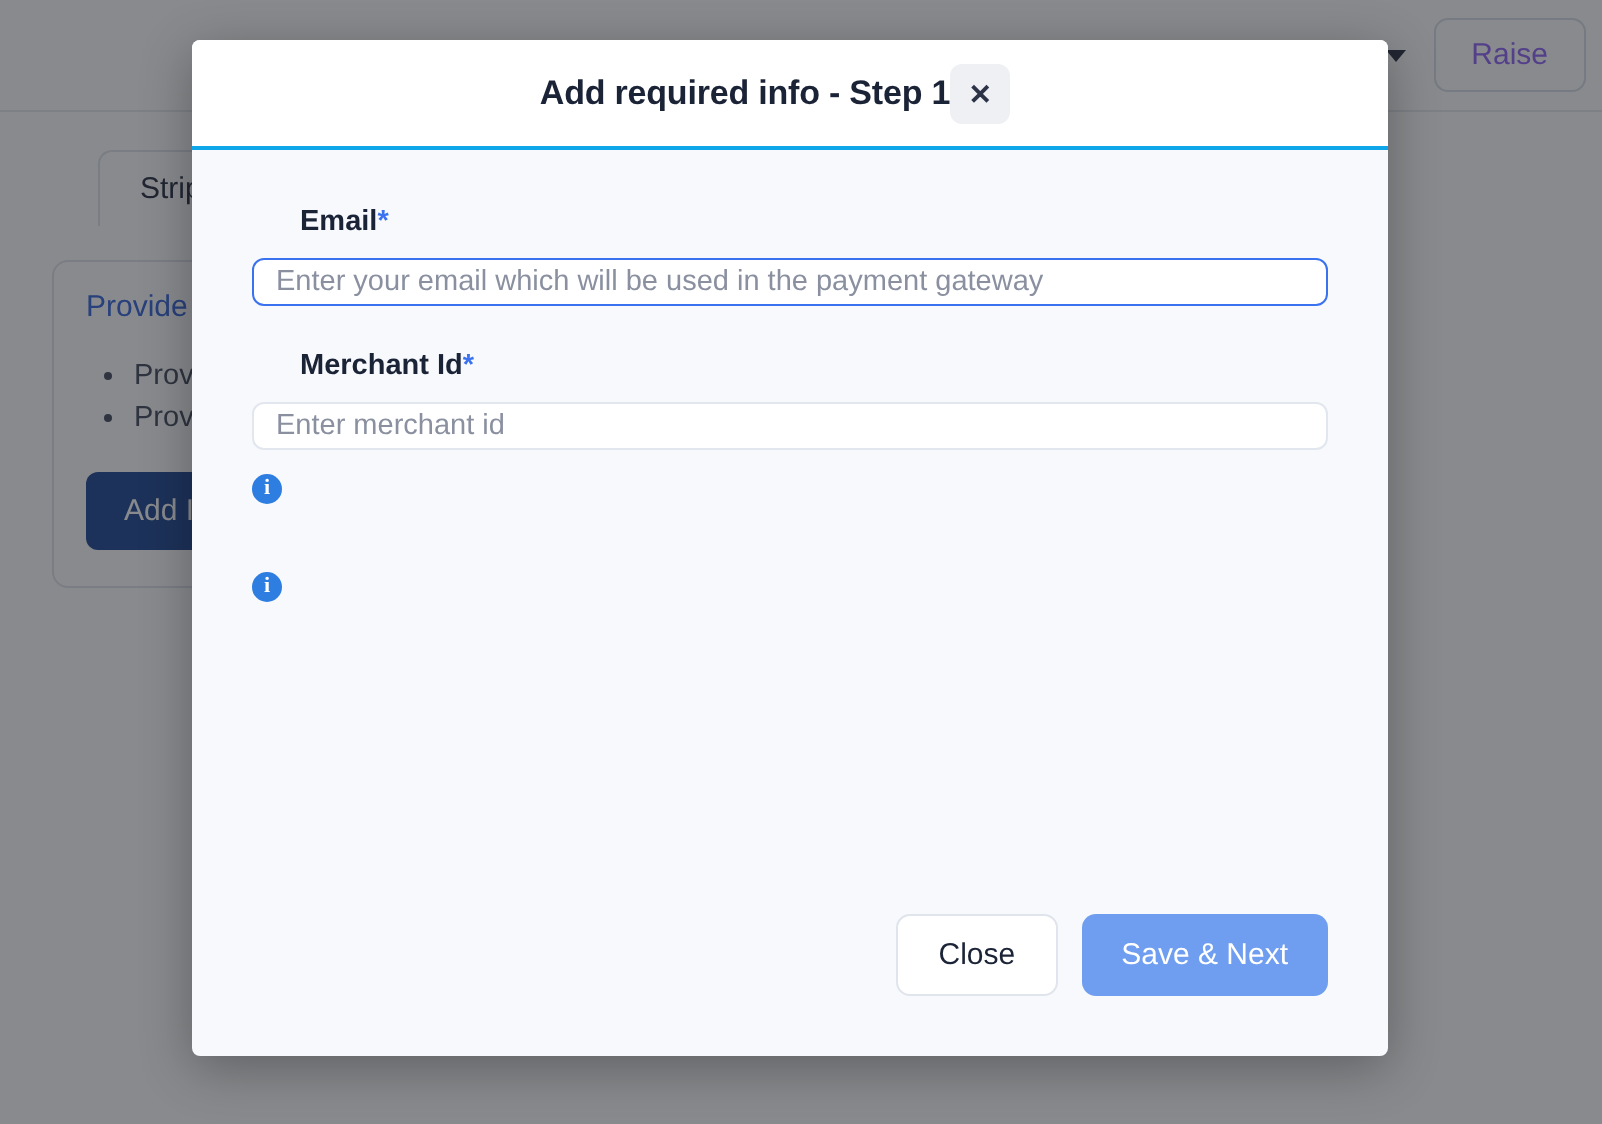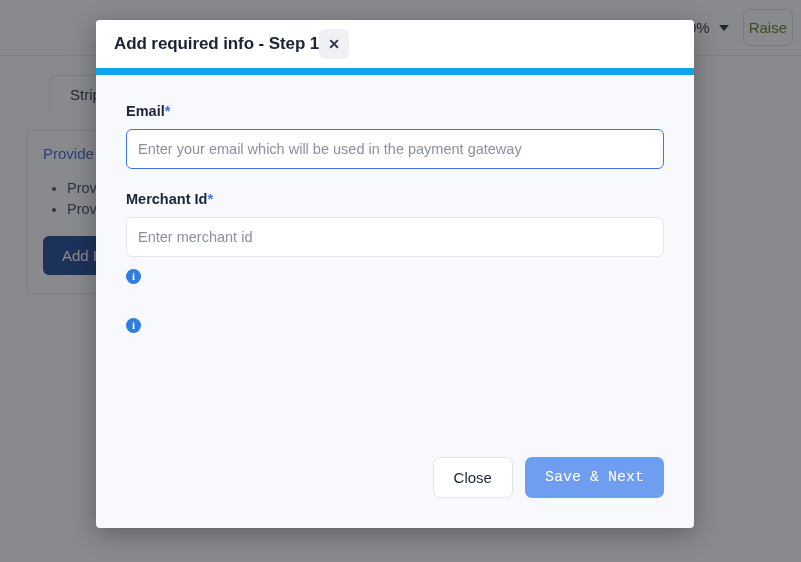--- a/index.html
+++ b/index.html
@@ -28,23 +28,23 @@
     font-size: 15px; color: #1b2337; font-weight: 400;
   }
   .caret {
     width: 0; height: 0;
     border-left: 5px solid transparent;
     border-right: 5px solid transparent;
     border-top: 6px solid #1b2337;
   }
   .raise-btn {
     border: 1px solid #d8dce6; border-radius: 7px;
-    background: #fff; color: #4d7c0f;
+    background: #fff; color: #8b5cf6;
     font-size: 15px; font-family: inherit;
-    padding: 9px 5px;
+    padding: 9px 18px;
     white-space: nowrap;
   }
 
   .tabs {
     position: absolute; left: 14px; top: 75px;
     display: flex; gap: 3px; padding-left: 35px;
   }
   .tab {
     border: 1px solid #dfe3ea; border-bottom: none;
     border-radius: 7px 7px 0 0;
@@ -89,23 +89,23 @@
     position: absolute; left: 96px; top: 20px;
     width: 598px; height: 508px;
     background: #f7f9fc;
     border-radius: 4px;
     box-shadow: 0 6px 26px rgba(0,0,0,0.30);
     display: flex; flex-direction: column;
     overflow: hidden;
   }
   .modal-head {
     background: #ffffff;
-    border-bottom: 7px solid #0ea5e9;
+    border-bottom: 2px solid #0ea5e9;
     height: 55px; flex: 0 0 55px;
-    display: flex; align-items: center; justify-content: flex-start;
+    display: flex; align-items: center; justify-content: center;
     padding: 0 33px 0 18px;
   }
   .modal-title {
     font-size: 17px; font-weight: bold; color: #1b2337;
     letter-spacing: -0.1px;
   }
   .close-btn {
     width: 30px; height: 30px;
     border: none; border-radius: 6px;
     background: #eef0f4; color: #2c3347;
@@ -115,24 +115,25 @@
   }
 
   .modal-body {
     flex: 1 1 auto;
     padding: 28px 30px 0 30px;
   }
   .field { margin-bottom: 0; }
   .flabel {
     font-size: 14.5px; font-weight: bold; color: #1b2337;
     margin-bottom: 10px;
+    margin-left: 24px;
   }
   .req { color: #3b72f0; font-weight: bold; }
   .finput {
-    width: 100%; height: 40px;
+    width: 100%; height: 24px;
     border-radius: 6px;
     background: #fff;
     font-size: 14.5px; font-family: inherit;
     color: #1b2337;
     padding: 0 11px;
     border: 1px solid #e2e6ee;
     outline: none;
   }
   .finput::placeholder { color: #8a90a0; }
   .finput.focused { border: 1px solid #3b72f0; }
@@ -154,21 +155,21 @@
   }
   .btn-secondary {
     border: 1px solid #e0e4ec; border-radius: 7px;
     background: #fff; color: #1b2337;
     font-size: 15px; font-family: inherit;
     padding: 11px 20px; cursor: pointer; margin-left: 30px;
   }
   .btn-primary {
     border: none; border-radius: 7px;
     background: #6f9ef0; color: #fff;
-    font-size: 15px; font-family: Liberation Mono, monospace;
+    font-size: 15px; font-family: Liberation Sans, sans-serif;
     padding: 12px 20px; cursor: pointer;
   }
 </style>
 </head>
 <body>
 
 <div id="page">
 
   <div id="topbar">
     <div class="zoom-ctl">

